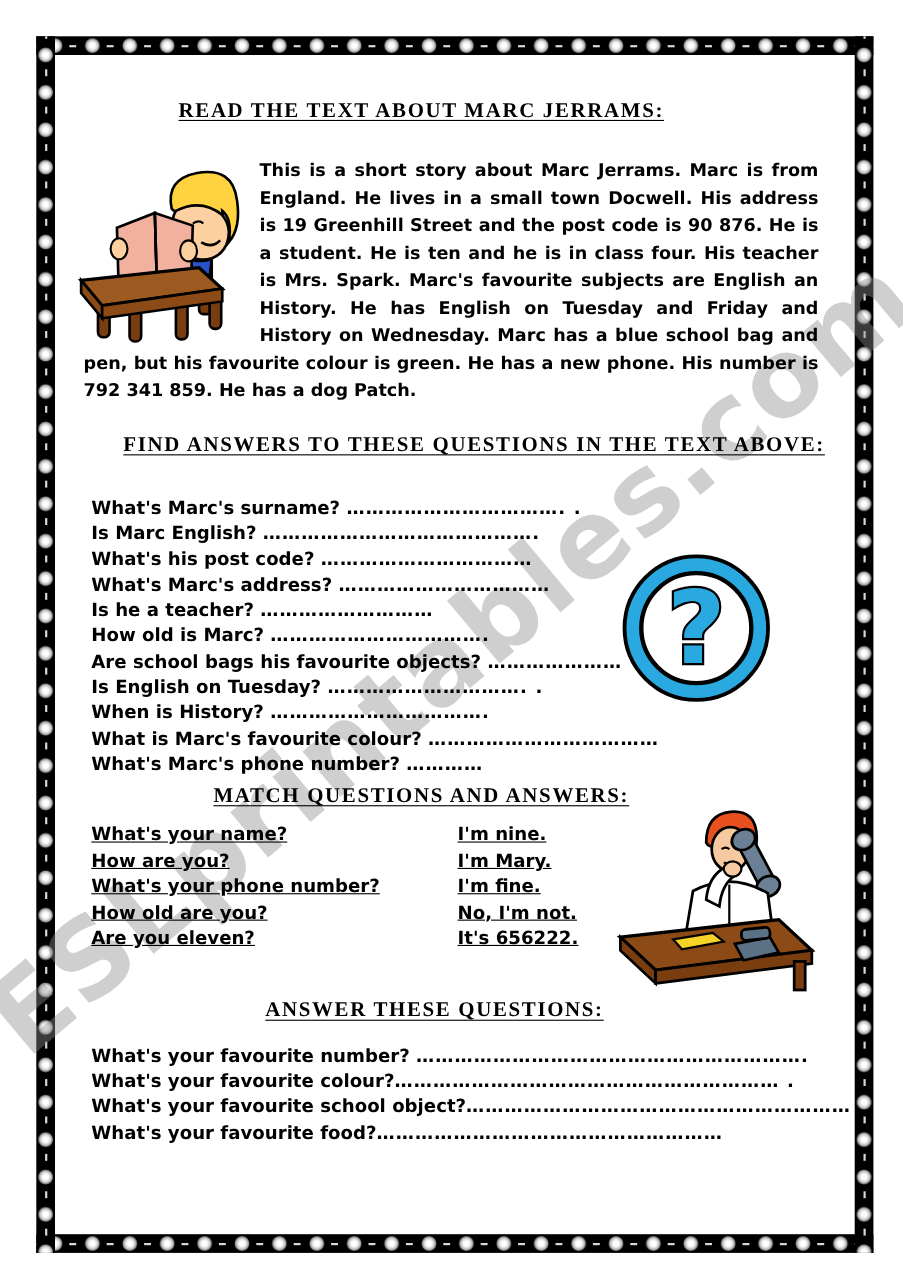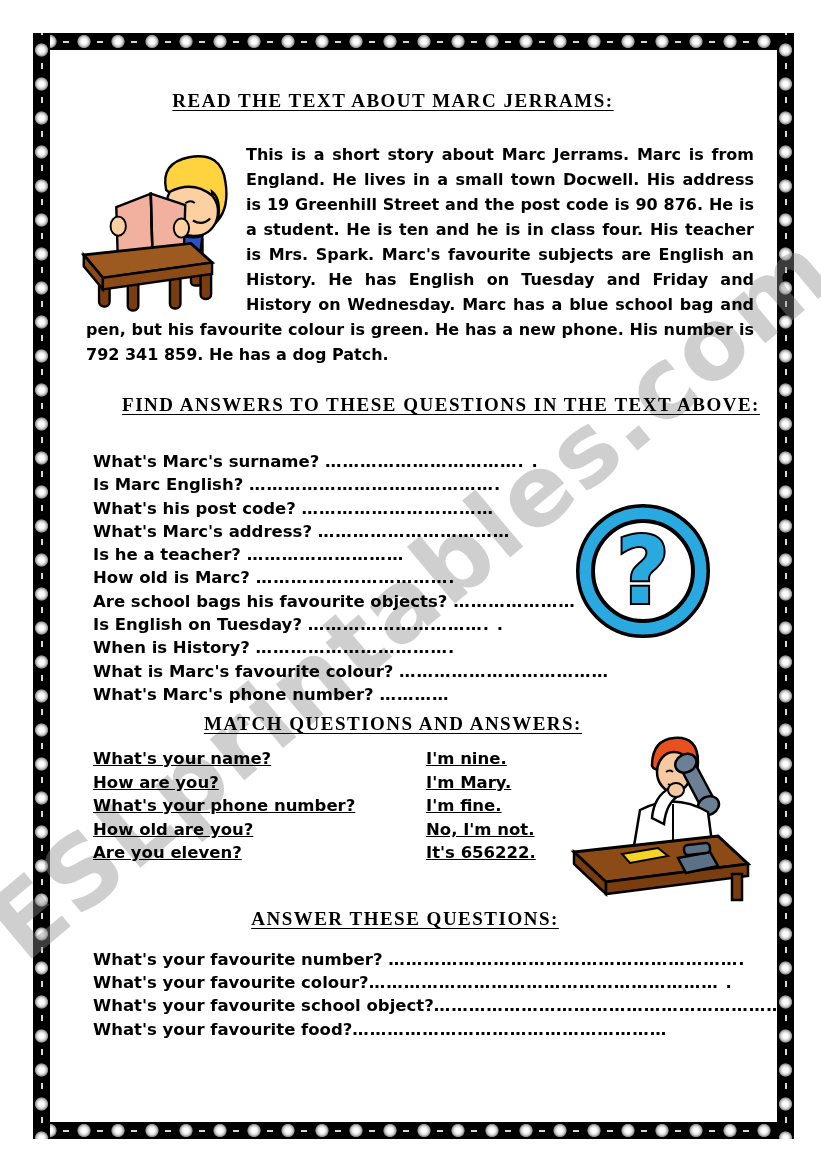--- a/index.html
+++ b/index.html
@@ -36,21 +36,21 @@
   
   .watermark{
     position:absolute;left:-140px;top:540px;width:1100px;
     transform:rotate(-40deg);transform-origin:50% 50%;
     font-family:"DejaVu Sans",sans-serif;font-weight:bold;
     font-size:98px;letter-spacing:2px;color:rgba(140,140,140,0.42);
     white-space:nowrap;z-index:1;text-align:center;pointer-events:none;
   }
 
   
-  .content{position:absolute;left:46px;top:50px;width:694px;height:1072px;z-index:2;}
+  .content{position:absolute;left:36px;top:50px;width:694px;height:1072px;z-index:2;}
   .heading{
     position:absolute;left:0;width:100%;text-align:center;
     font-family:"Liberation Serif",serif;font-weight:bold;font-size:19px;
     letter-spacing:1.5px;text-decoration:underline;text-underline-offset:3px;
   }
   .comic{font-family:"DejaVu Sans",sans-serif;font-weight:bold;}
 
   .read-para{
     position:absolute;left:40px;top:92px;width:668px;
     font-size:16px;line-height:25px;text-align:justify;

